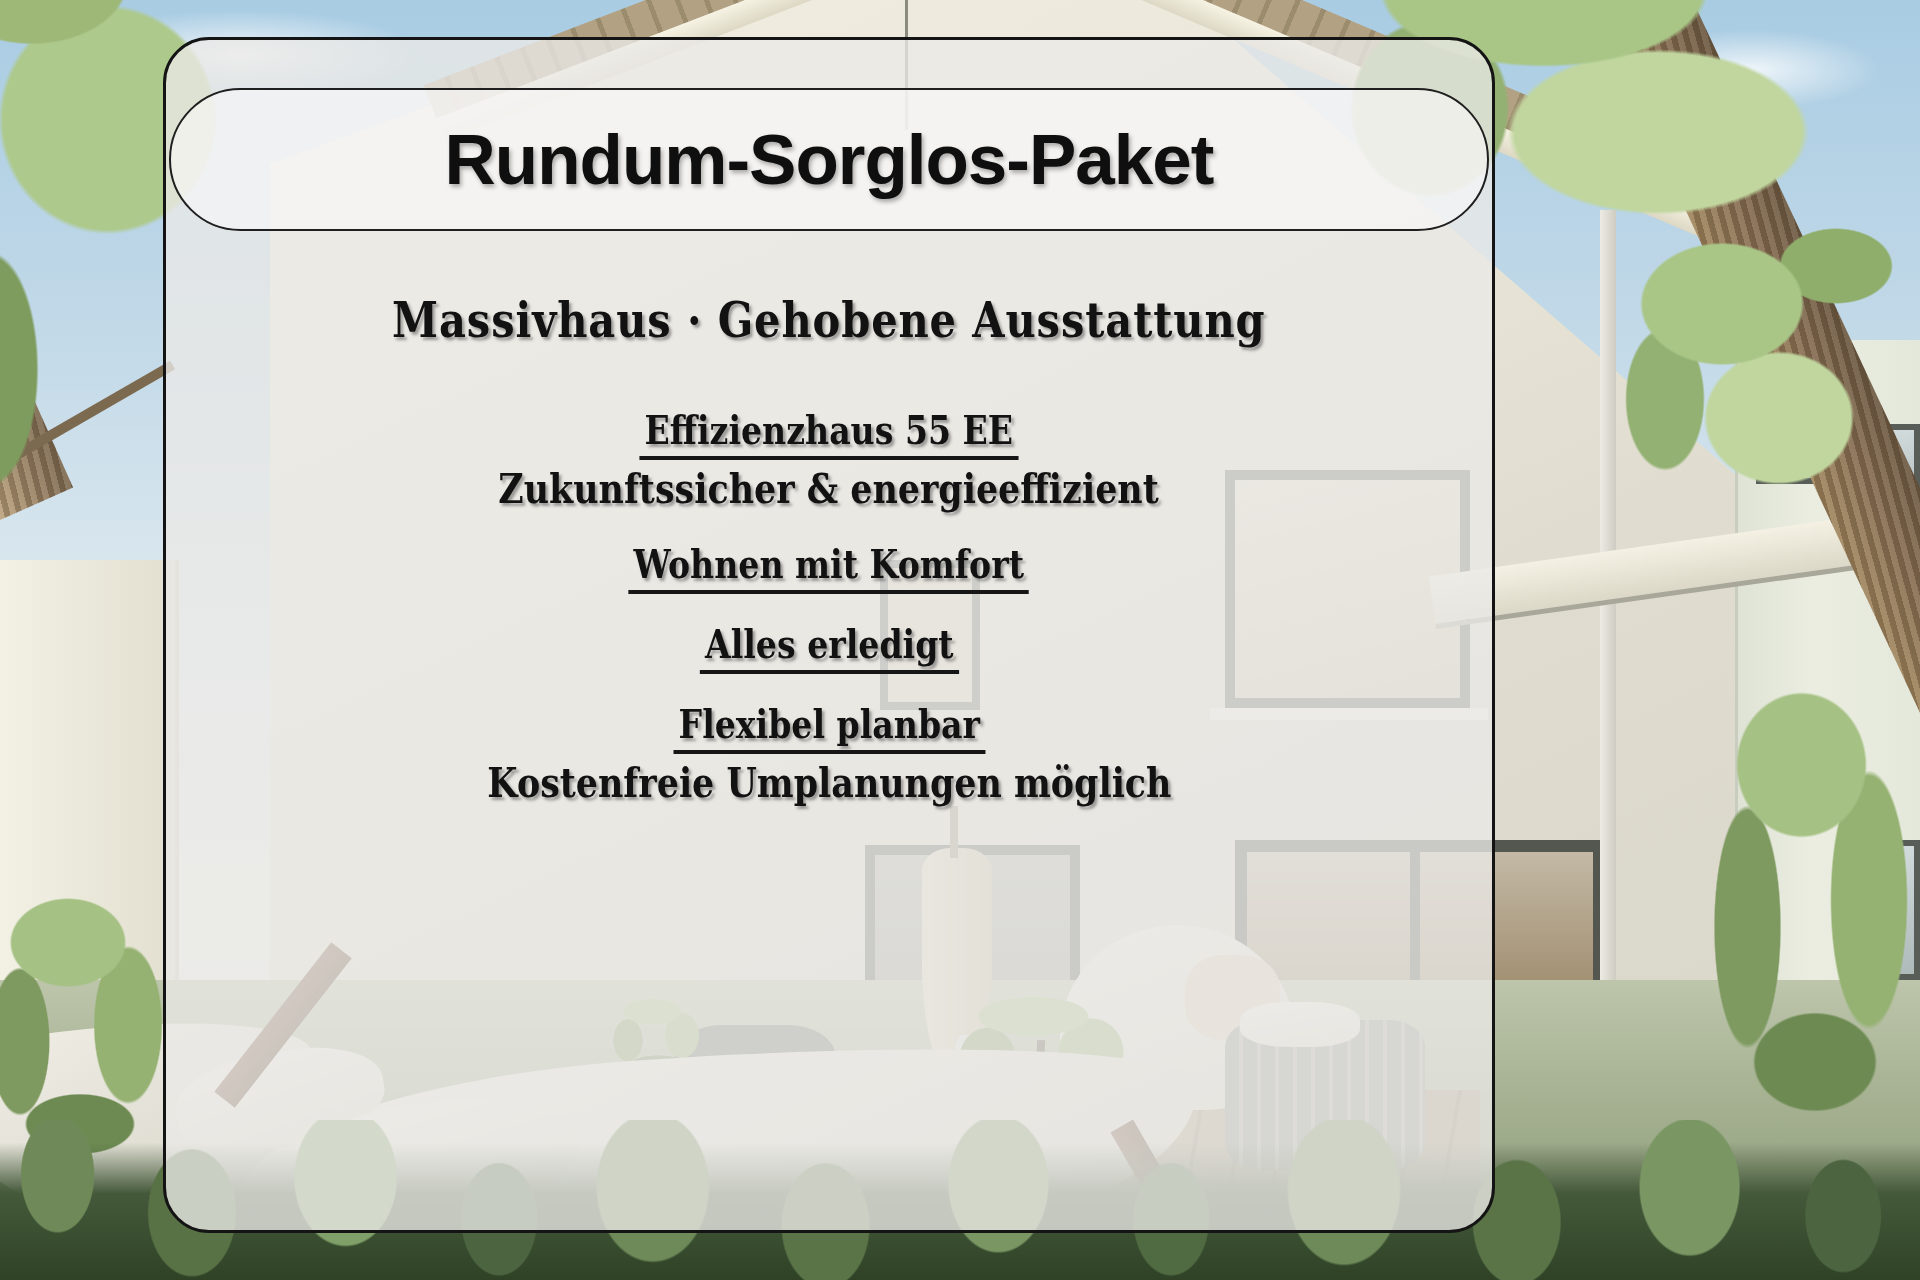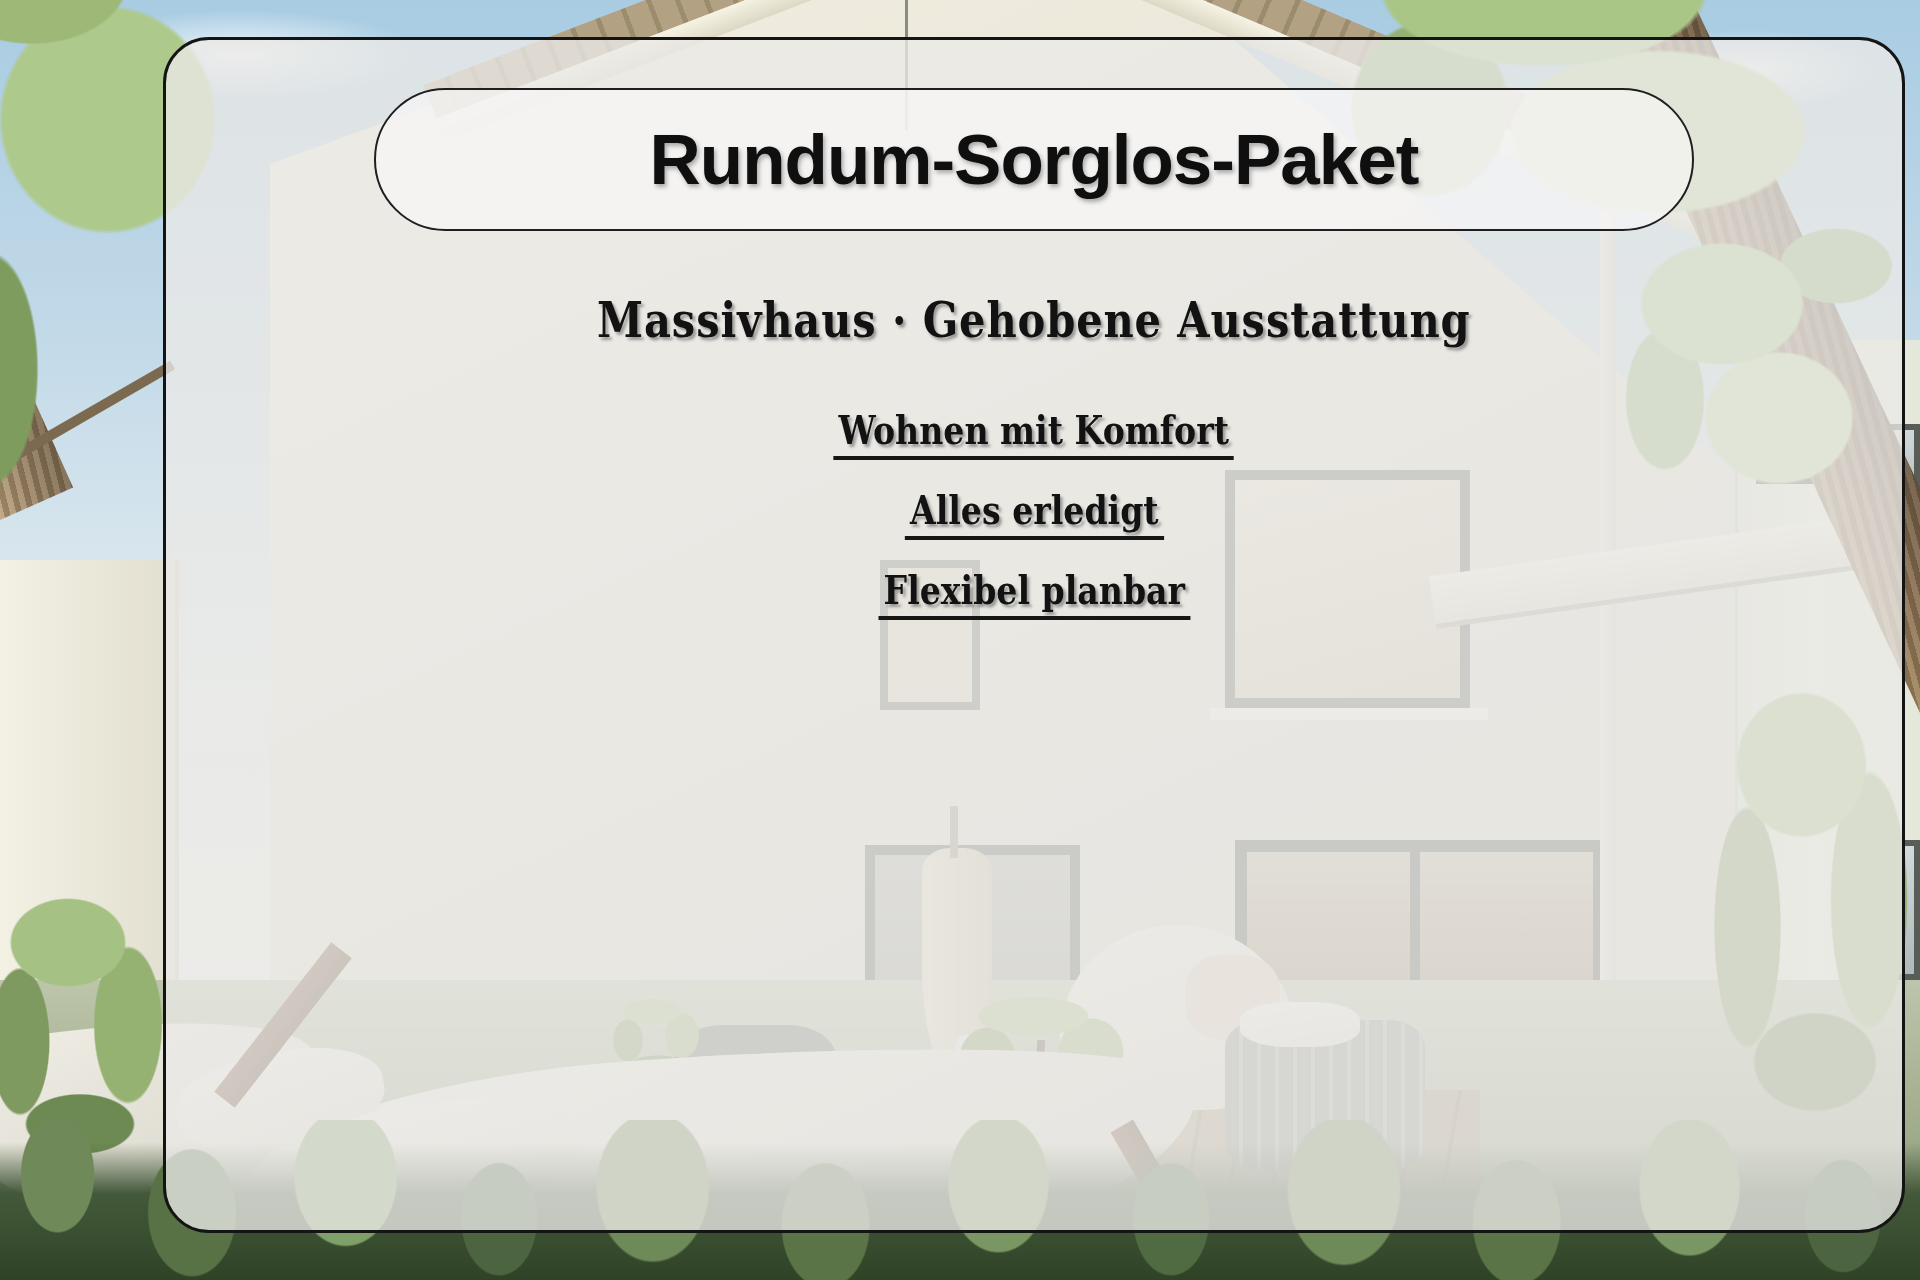--- a/index.html
+++ b/index.html
@@ -58,21 +58,21 @@
      radial-gradient(92px 122px at 70% 44%,#6d8a58 0 60%,transparent 62%),
      radial-gradient(72px 102px at 79% 64%,#5a7448 0 60%,transparent 62%),
      radial-gradient(82px 112px at 88% 42%,#7a9663 0 60%,transparent 62%),
      radial-gradient(62px 92px at 96% 60%,#4c6540 0 60%,transparent 62%),
      linear-gradient(180deg,rgba(68,89,58,0) 0 14%,#44593a 46%,#2f4226 100%);}
   .white-soft{background:linear-gradient(160deg,#efede4,#d8d6ca);}
   .pillow{background:linear-gradient(170deg,#f1efe6,#dcdacd);}
   .wood{background:linear-gradient(90deg,#7a5a3e,#5f462f);}
 
   
-  .panel{left:163px;top:37px;width:1742px;height:1196px;box-sizing:border-box;
+  .panel{left:163px;top:37px;width:1332px;height:1196px;box-sizing:border-box;
          background:rgba(234,233,231,0.78);
          border:3px solid #141414;border-radius:46px;z-index:10;
          text-align:center;}
   .pill{margin:48px auto 0 auto;width:1320px;height:143px;box-sizing:border-box;
         background:rgba(250,249,248,0.62);
         border:2px solid #1f1f1f;border-radius:72px;}
   .title{font-family:"Liberation Sans", sans-serif;font-weight:700;
          font-size:71px;line-height:139px;color:#0f0f0f;letter-spacing:-1px;
          text-shadow:2px 3px 4px rgba(80,80,80,.45);}
   .serif-line{display:inline-block;transform:scaleX(.85);transform-origin:50% 50%;
@@ -166,29 +166,34 @@
       <div class="title">Rundum-Sorglos-Paket</div>
     </div>
 
     <div class="subtitle">
       <span class="serif-line">Massivhaus · Gehobene Ausstattung</span>
     </div>
 
     <div class="sections">
 
 
+      <div class="section">
+        <span class="serif-line benefit-heading">Effizienzhaus 55 EE</span>
+        <span class="benefit-text"><span class="serif-line">Zukunftssicher &amp; energieeffizient</span></span>
+      </div>
 
       <div class="section">
         <span class="serif-line benefit-heading">Wohnen mit Komfort</span>
       </div>
 
 
       <div class="section">
         <span class="serif-line benefit-heading">Alles erledigt</span>
       </div>
 
       <div class="section">
         <span class="serif-line benefit-heading">Flexibel planbar</span>
+        <span class="benefit-text"><span class="serif-line">Kostenfreie Umplanungen möglich</span></span>
       </div>
 
     </div>
   </div>
 </div>
 
 </body></html>

